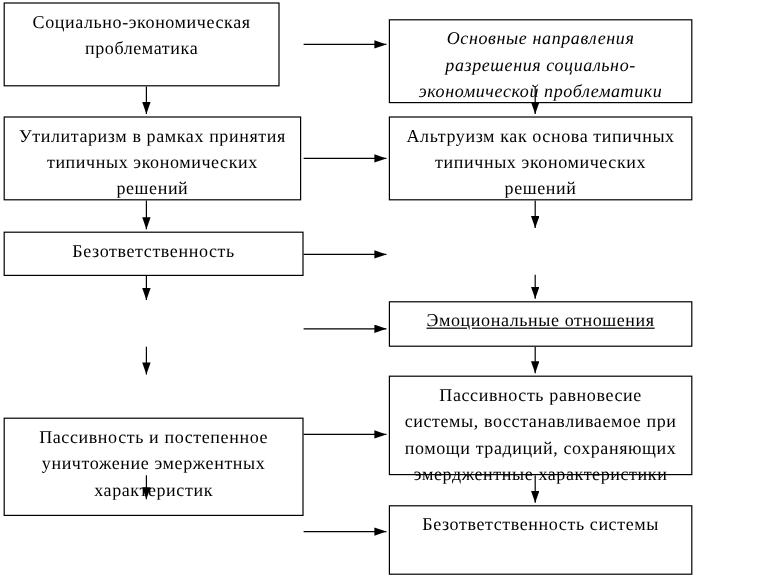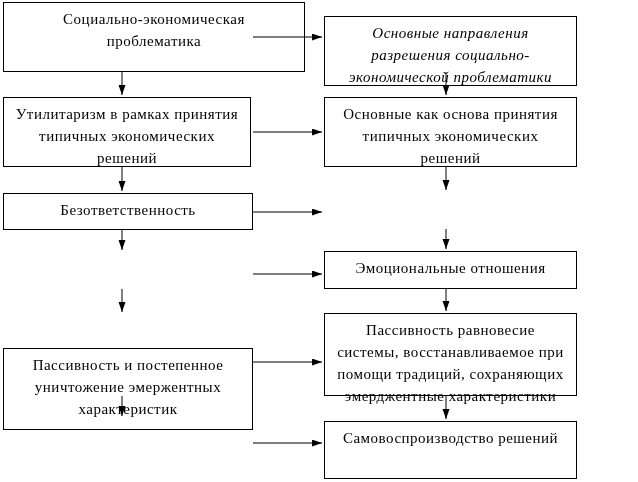--- a/index.html
+++ b/index.html
@@ -25,30 +25,30 @@
     padding-top: 5px;
   }
   .label {
     display: block;
     font-size: 15px;
     line-height: 22px;
     letter-spacing: 0.5px;
     white-space: pre-line;
   }
   
-  .pos-l1 { left: 3px;   top: 2px;   width: 302px; height: 70px; }
+  .pos-l1 { left: 3px;   top: 2px;   width: 230px; height: 70px; }
   .pos-l2 { left: 3px;   top: 97px;  width: 248px; height: 70px; }
   .pos-l3 { left: 3px;   top: 193px; width: 250px; height: 37px; }
   .pos-l4 { left: 3px;   top: 252px; width: 250px; height: 37px; }
   .pos-l5 { left: 3px;   top: 314px; width: 250px; height: 82px; margin-top: 34px; }
   
   .pos-r1 { left: 324px; top: 16px;   width: 253px; height: 70px; font-style: italic; }
   .pos-r2 { left: 324px; top: 97px;  width: 253px; height: 70px; }
   .pos-r3 { left: 324px; top: 192px; width: 253px; height: 37px; }
-  .pos-r4 { left: 324px; top: 251px; width: 253px; height: 38px; }
+  .pos-r4 { left: 324px; top: 251px; width: 253px; height: 38px; text-decoration: underline; }
   .pos-r5 { left: 324px; top: 313px; width: 253px; height: 83px; }
   .pos-r6 { left: 324px; top: 421px; width: 253px; height: 58px; }
   #connectors {
     position: absolute;
     left: 0; top: 0;
     width: 638px;
     height: 482px;
     pointer-events: none;
   }
 </style>
@@ -74,35 +74,35 @@
 уничтожение эмержентных
 характеристик</span>
   </div>
 
   <div class="node pos-r1">
     <span class="label">Основные направления
 разрешения социально-
 экономической проблематики</span>
   </div>
   <div class="node pos-r2">
-    <span class="label">Основные как основа принятия
+    <span class="label">Альтруизм как основа типичных
 типичных экономических
 решений</span>
   </div>
   <div class="node pos-r4">
     <span class="label">Эмоциональные отношения</span>
   </div>
   <div class="node pos-r5">
     <span class="label">Пассивность равновесие
 системы, восстанавливаемое при
 помощи традиций, сохраняющих
 эмерджентные характеристики</span>
   </div>
   <div class="node pos-r6">
-    <span class="label">Самовоспроизводство решений</span>
+    <span class="label">Безответственность системы</span>
   </div>
 
   <svg id="connectors" viewBox="0 0 638 482" xmlns="http://www.w3.org/2000/svg">
     <defs>
       <marker id="arrow" markerUnits="userSpaceOnUse" markerWidth="12" markerHeight="8" refX="10" refY="3.5" orient="auto">
         <path d="M0,0 L10,3.5 L0,7 z" fill="#000000"></path>
       </marker>
     </defs>
 
     <line x1="253" y1="37" x2="322" y2="37" stroke="#000" stroke-width="1" marker-end="url(#arrow)"></line>

